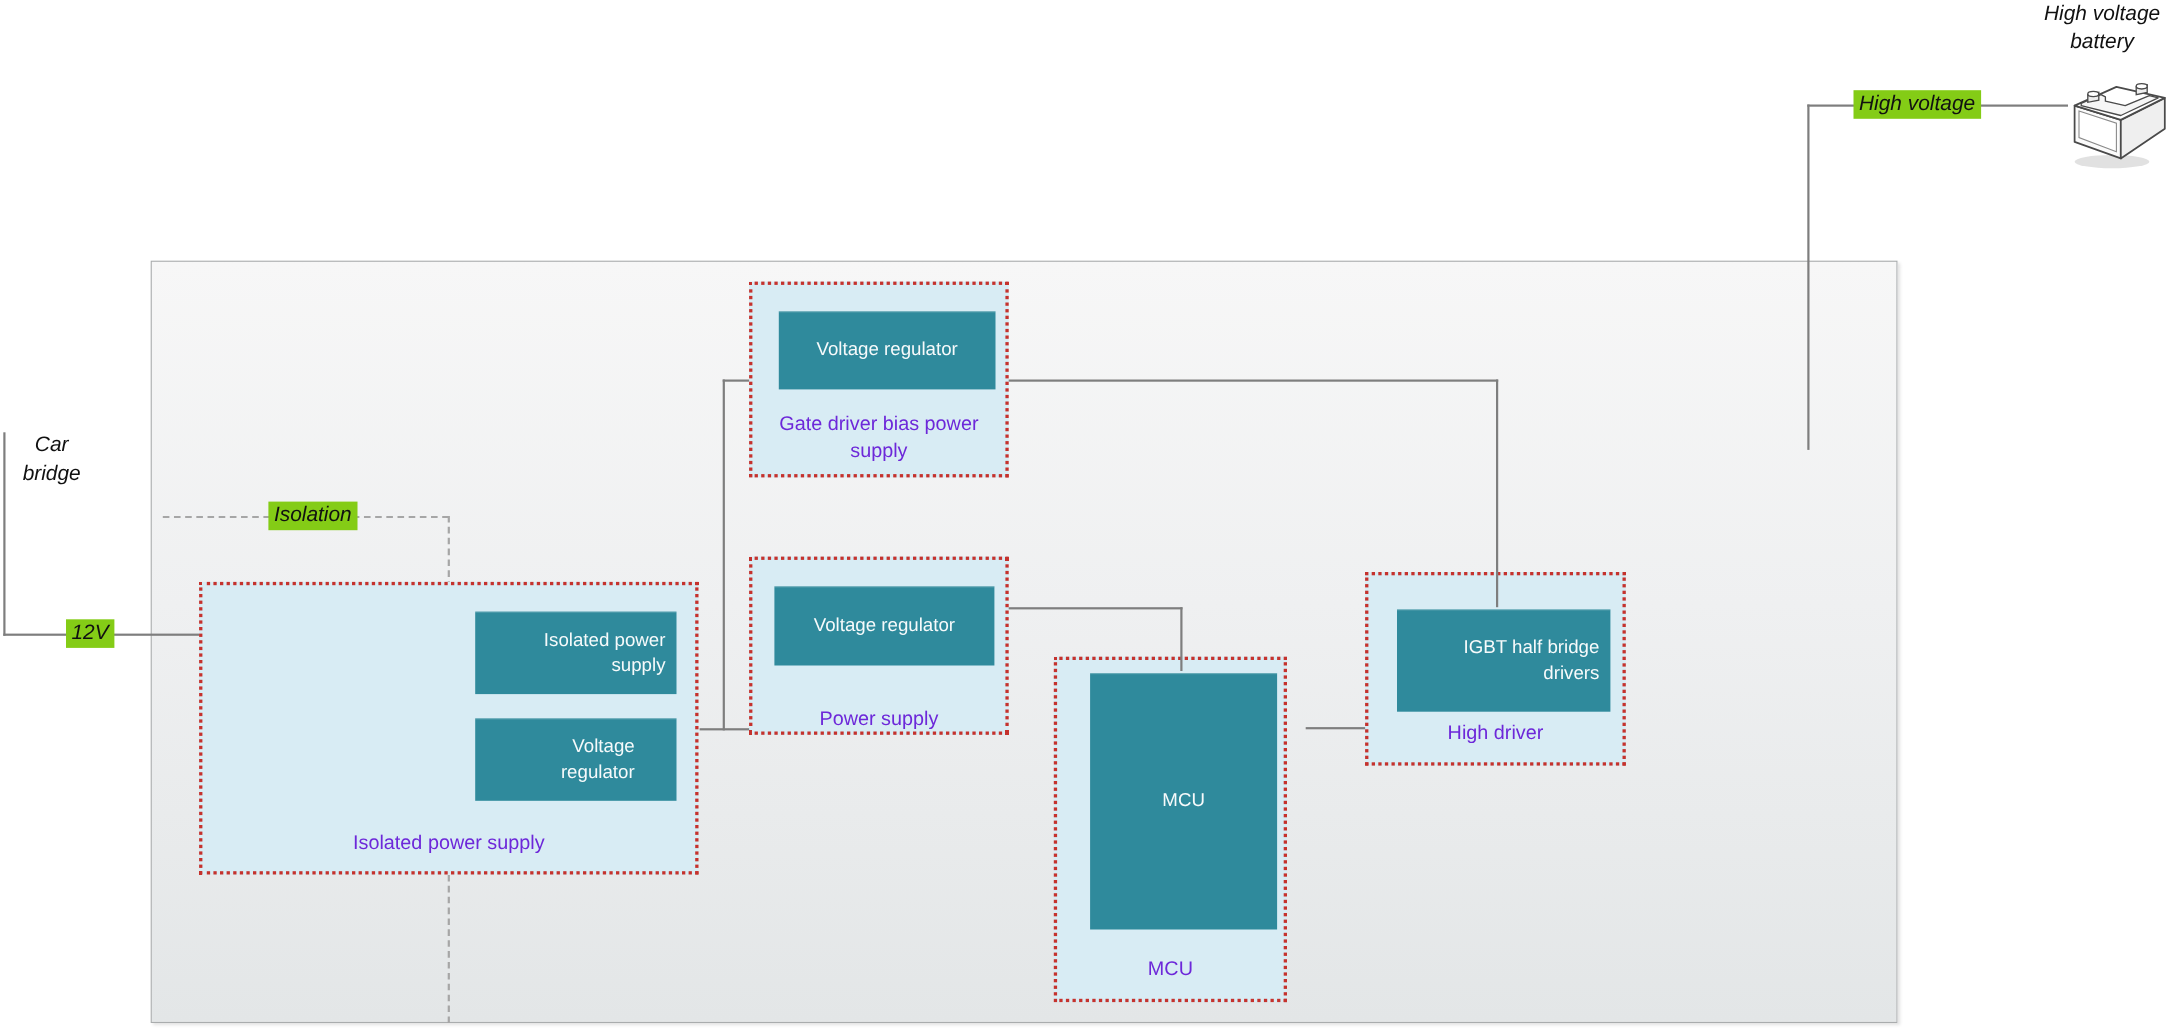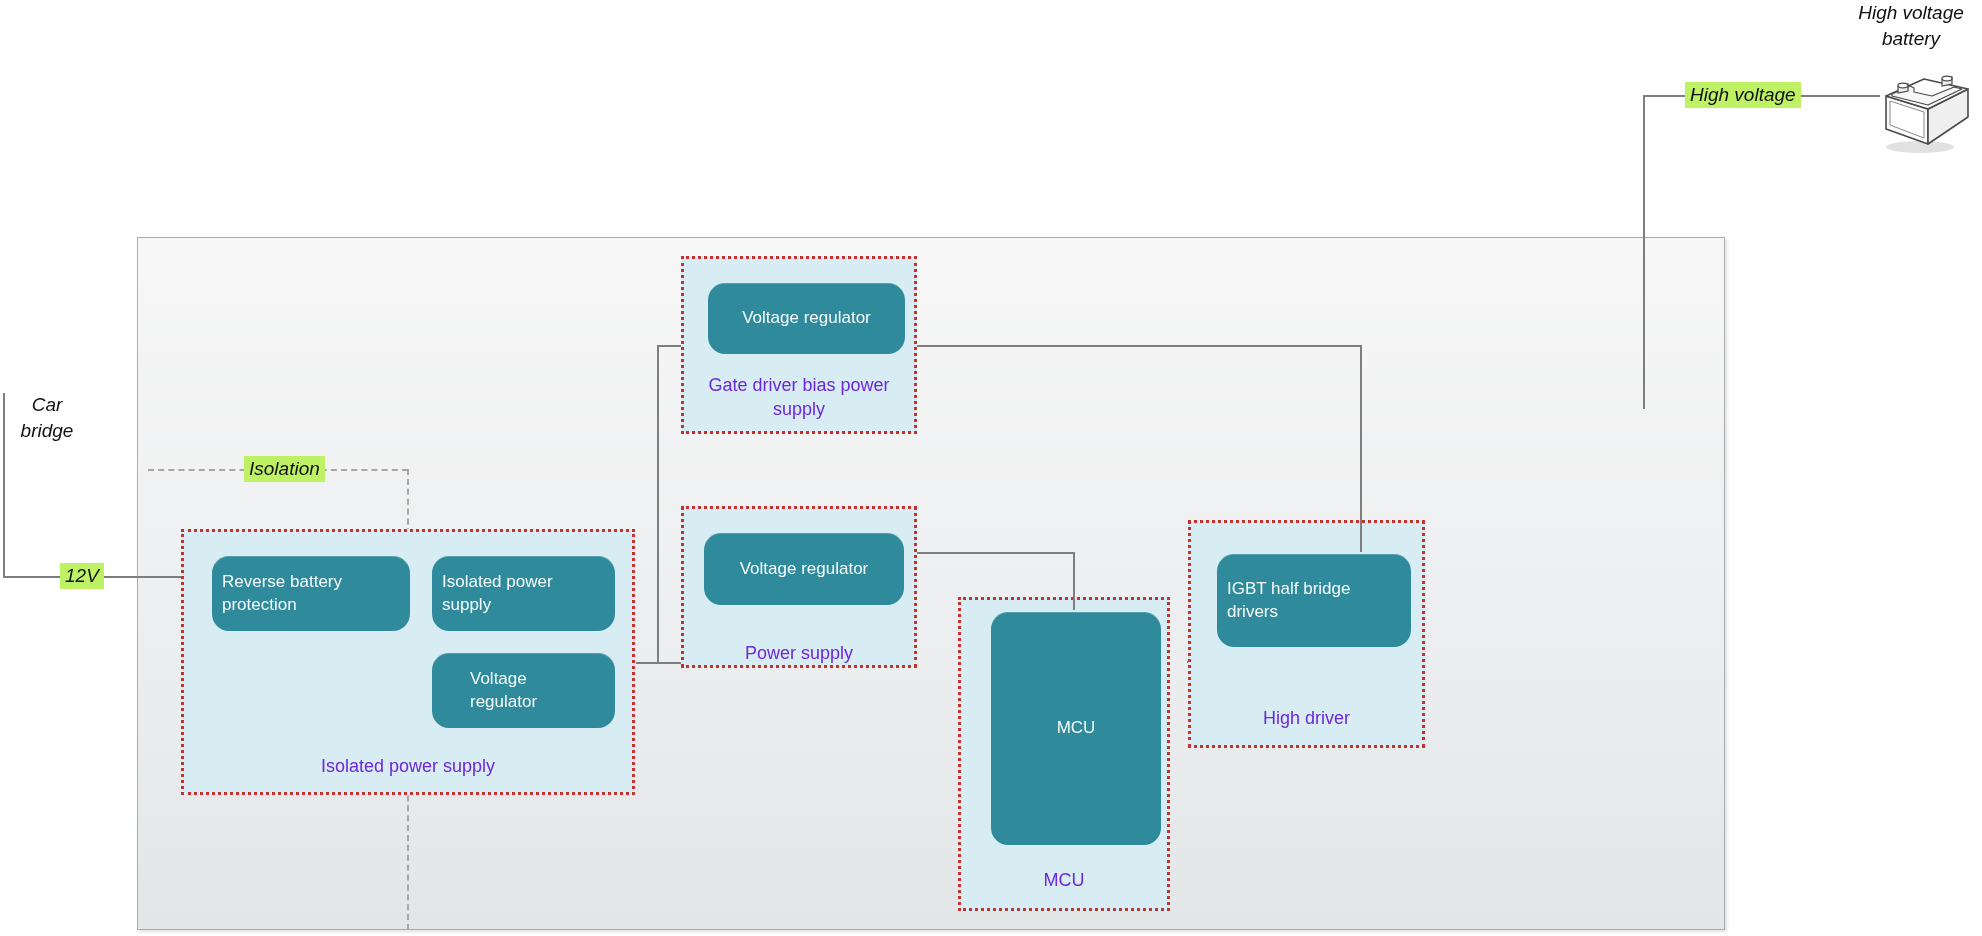--- a/index.html
+++ b/index.html
@@ -21,28 +21,28 @@
   .dash-v{position:absolute;width:0;border-left:2px dashed var(--dash-gray,#a6a6a6);z-index:1;}
 
   
   .group{position:absolute;z-index:2;background:var(--group-fill,#d8ecf4);
     border:3px dotted var(--group-border,#c5322d);box-sizing:border-box;}
   .group-label{position:absolute;left:0;right:0;text-align:center;color:#6d28d9;
     font-size:18px;line-height:1.3;padding:0 12px;box-sizing:border-box;}
 
   
   .block{position:absolute;background:var(--block-teal,#2f8a9c);color:rgba(255,255,255,0.96);
-    display:flex;align-items:center;justify-content:center;text-align:left;
+    display:flex;align-items:center;justify-content:center;text-align:right;
     font-size:17px;line-height:1.3;padding:0 10px;box-sizing:border-box;
-    box-shadow:inset 0 1px 0 rgba(255,255,255,0.18);border-radius:17px;}
+    box-shadow:inset 0 1px 0 rgba(255,255,255,0.18);}
   .block.narrow{padding:0 38px;}
 
   
   .lbl{position:absolute;color:#111;font-size:19px;line-height:1.35;z-index:4;font-style:italic;}
-  .lbl.onwire{background:#bef264;padding:0 5px;}
+  .lbl.onwire{background:#84cc16;padding:0 5px;}
   .lbl.center{text-align:center;}
 
   .battery{position:absolute;z-index:4;}
 </style>
 </head>
 <body>
 
 <div class="stage">
 
   <div class="canvas"></div>
@@ -57,42 +57,41 @@
   <div class="hline z1" style="left:1643px;top:95px;width:237px;"></div>
   <div class="vline z1" style="left:1643px;top:95px;height:314px;"></div>
 
   <div class="vline z3" style="left:1360px;top:345px;height:207px;"></div>
   <div class="vline z3" style="left:1073px;top:552px;height:58px;"></div>
 
   <div class="dash-h" style="left:148px;top:469px;width:260px;"></div>
   <div class="dash-v" style="left:407px;top:469px;height:461px;"></div>
 
   <div class="group" style="left:181px;top:529px;width:454px;height:266px;">
-    <div class="block" style="left:28px;top:24px;width:198px;height:75px;">Reverse battery protection</div>
     <div class="block" style="left:248px;top:24px;width:183px;height:75px;">Isolated power supply</div>
     <div class="block narrow" style="left:248px;top:121px;width:183px;height:75px;">Voltage regulator</div>
     <div class="group-label" style="bottom:14px;">Isolated power supply</div>
   </div>
 
   <div class="group" style="left:681px;top:256px;width:236px;height:178px;">
     <div class="block" style="left:24px;top:24px;width:197px;height:71px;">Voltage regulator</div>
     <div class="group-label" style="bottom:10px;">Gate driver bias power supply</div>
   </div>
 
   <div class="group" style="left:681px;top:506px;width:236px;height:162px;">
     <div class="block" style="left:20px;top:24px;width:200px;height:72px;">Voltage regulator</div>
     <div class="group-label" style="bottom:0;">Power supply</div>
   </div>
 
   <div class="group" style="left:958px;top:597px;width:212px;height:314px;text-decoration:underline;">
     <div class="block" style="left:30px;top:12px;width:170px;height:233px;">MCU</div>
     <div class="group-label" style="bottom:16px;">MCU</div>
   </div>
 
-  <div class="group" style="left:1188px;top:520px;width:237px;height:228px;">
+  <div class="group" style="left:1241px;top:520px;width:237px;height:176px;">
     <div class="block" style="left:26px;top:31px;width:194px;height:93px;">IGBT half bridge drivers</div>
     <div class="group-label" style="bottom:15px;">High driver</div>
   </div>
 
   <div class="lbl center" style="left:8px;top:392px;width:78px;">Car bridge</div>
   <div class="lbl onwire" style="left:60px;top:563px;">12V</div>
   <div class="lbl onwire" style="left:244px;top:456px;text-align:right;">Isolation</div>
   <div class="lbl onwire" style="left:1685px;top:82px;">High voltage</div>
   <div class="lbl center" style="left:1840px;top:0px;width:142px;">High voltage battery</div>
 

